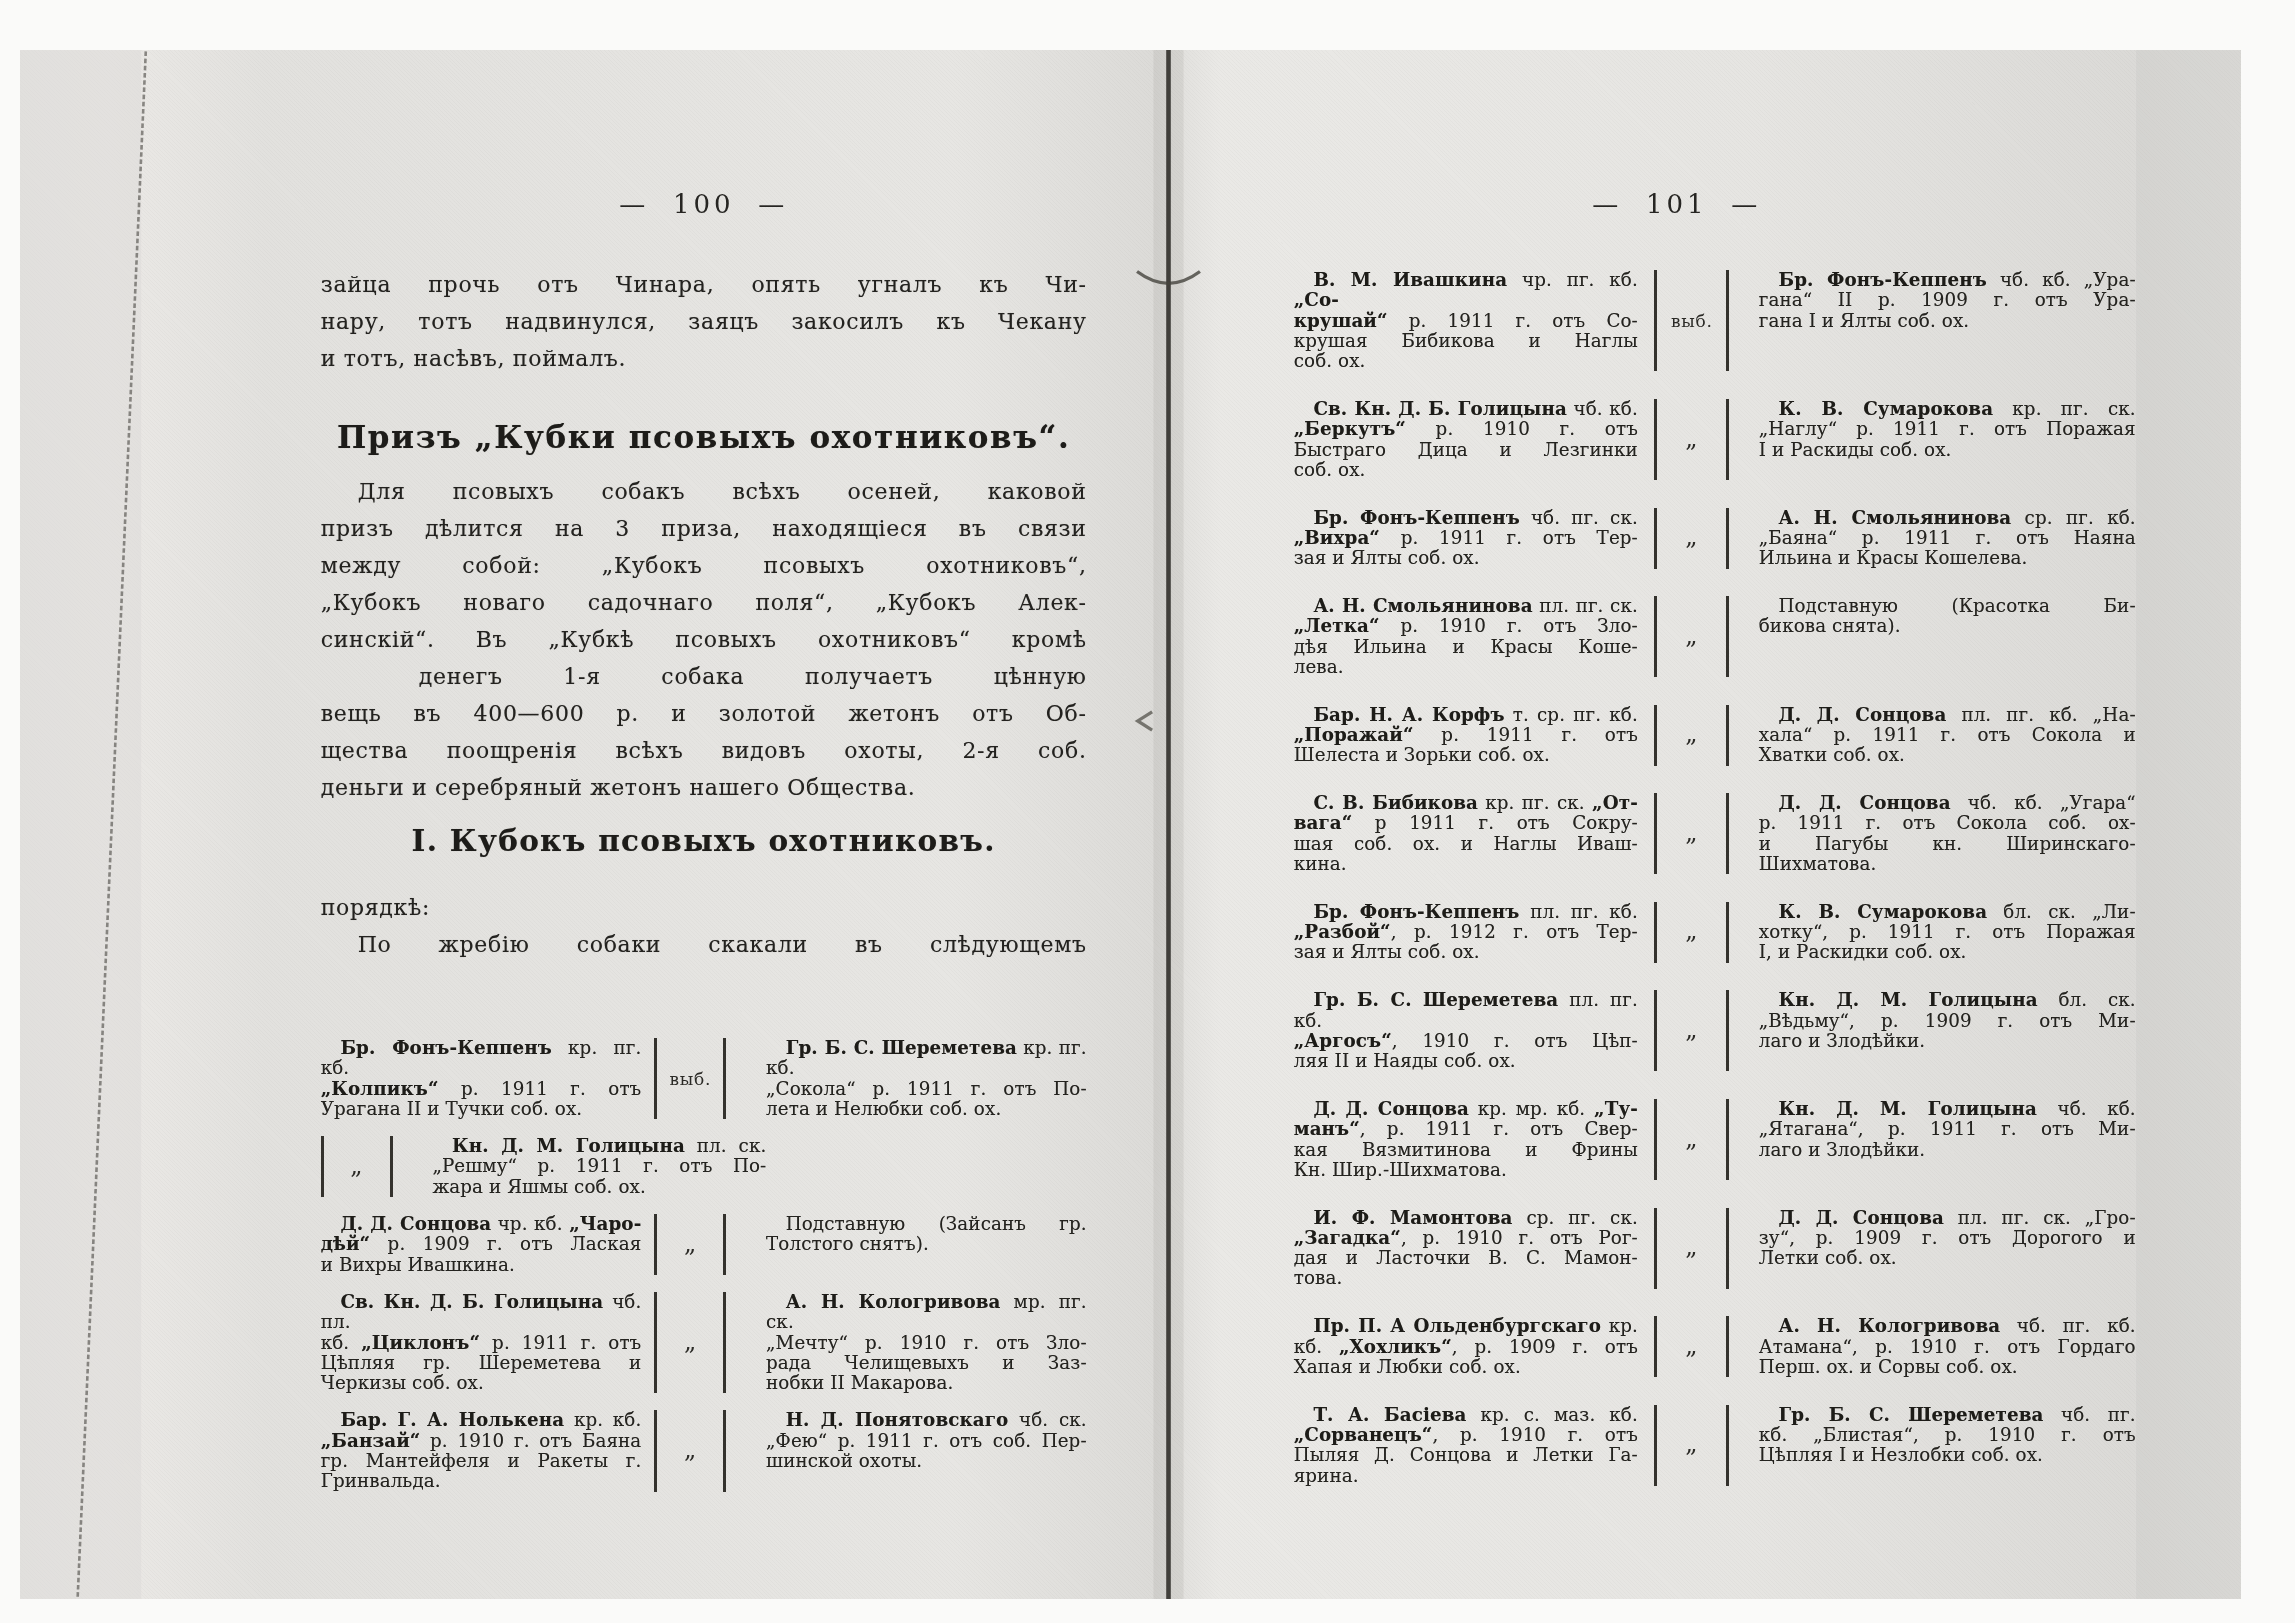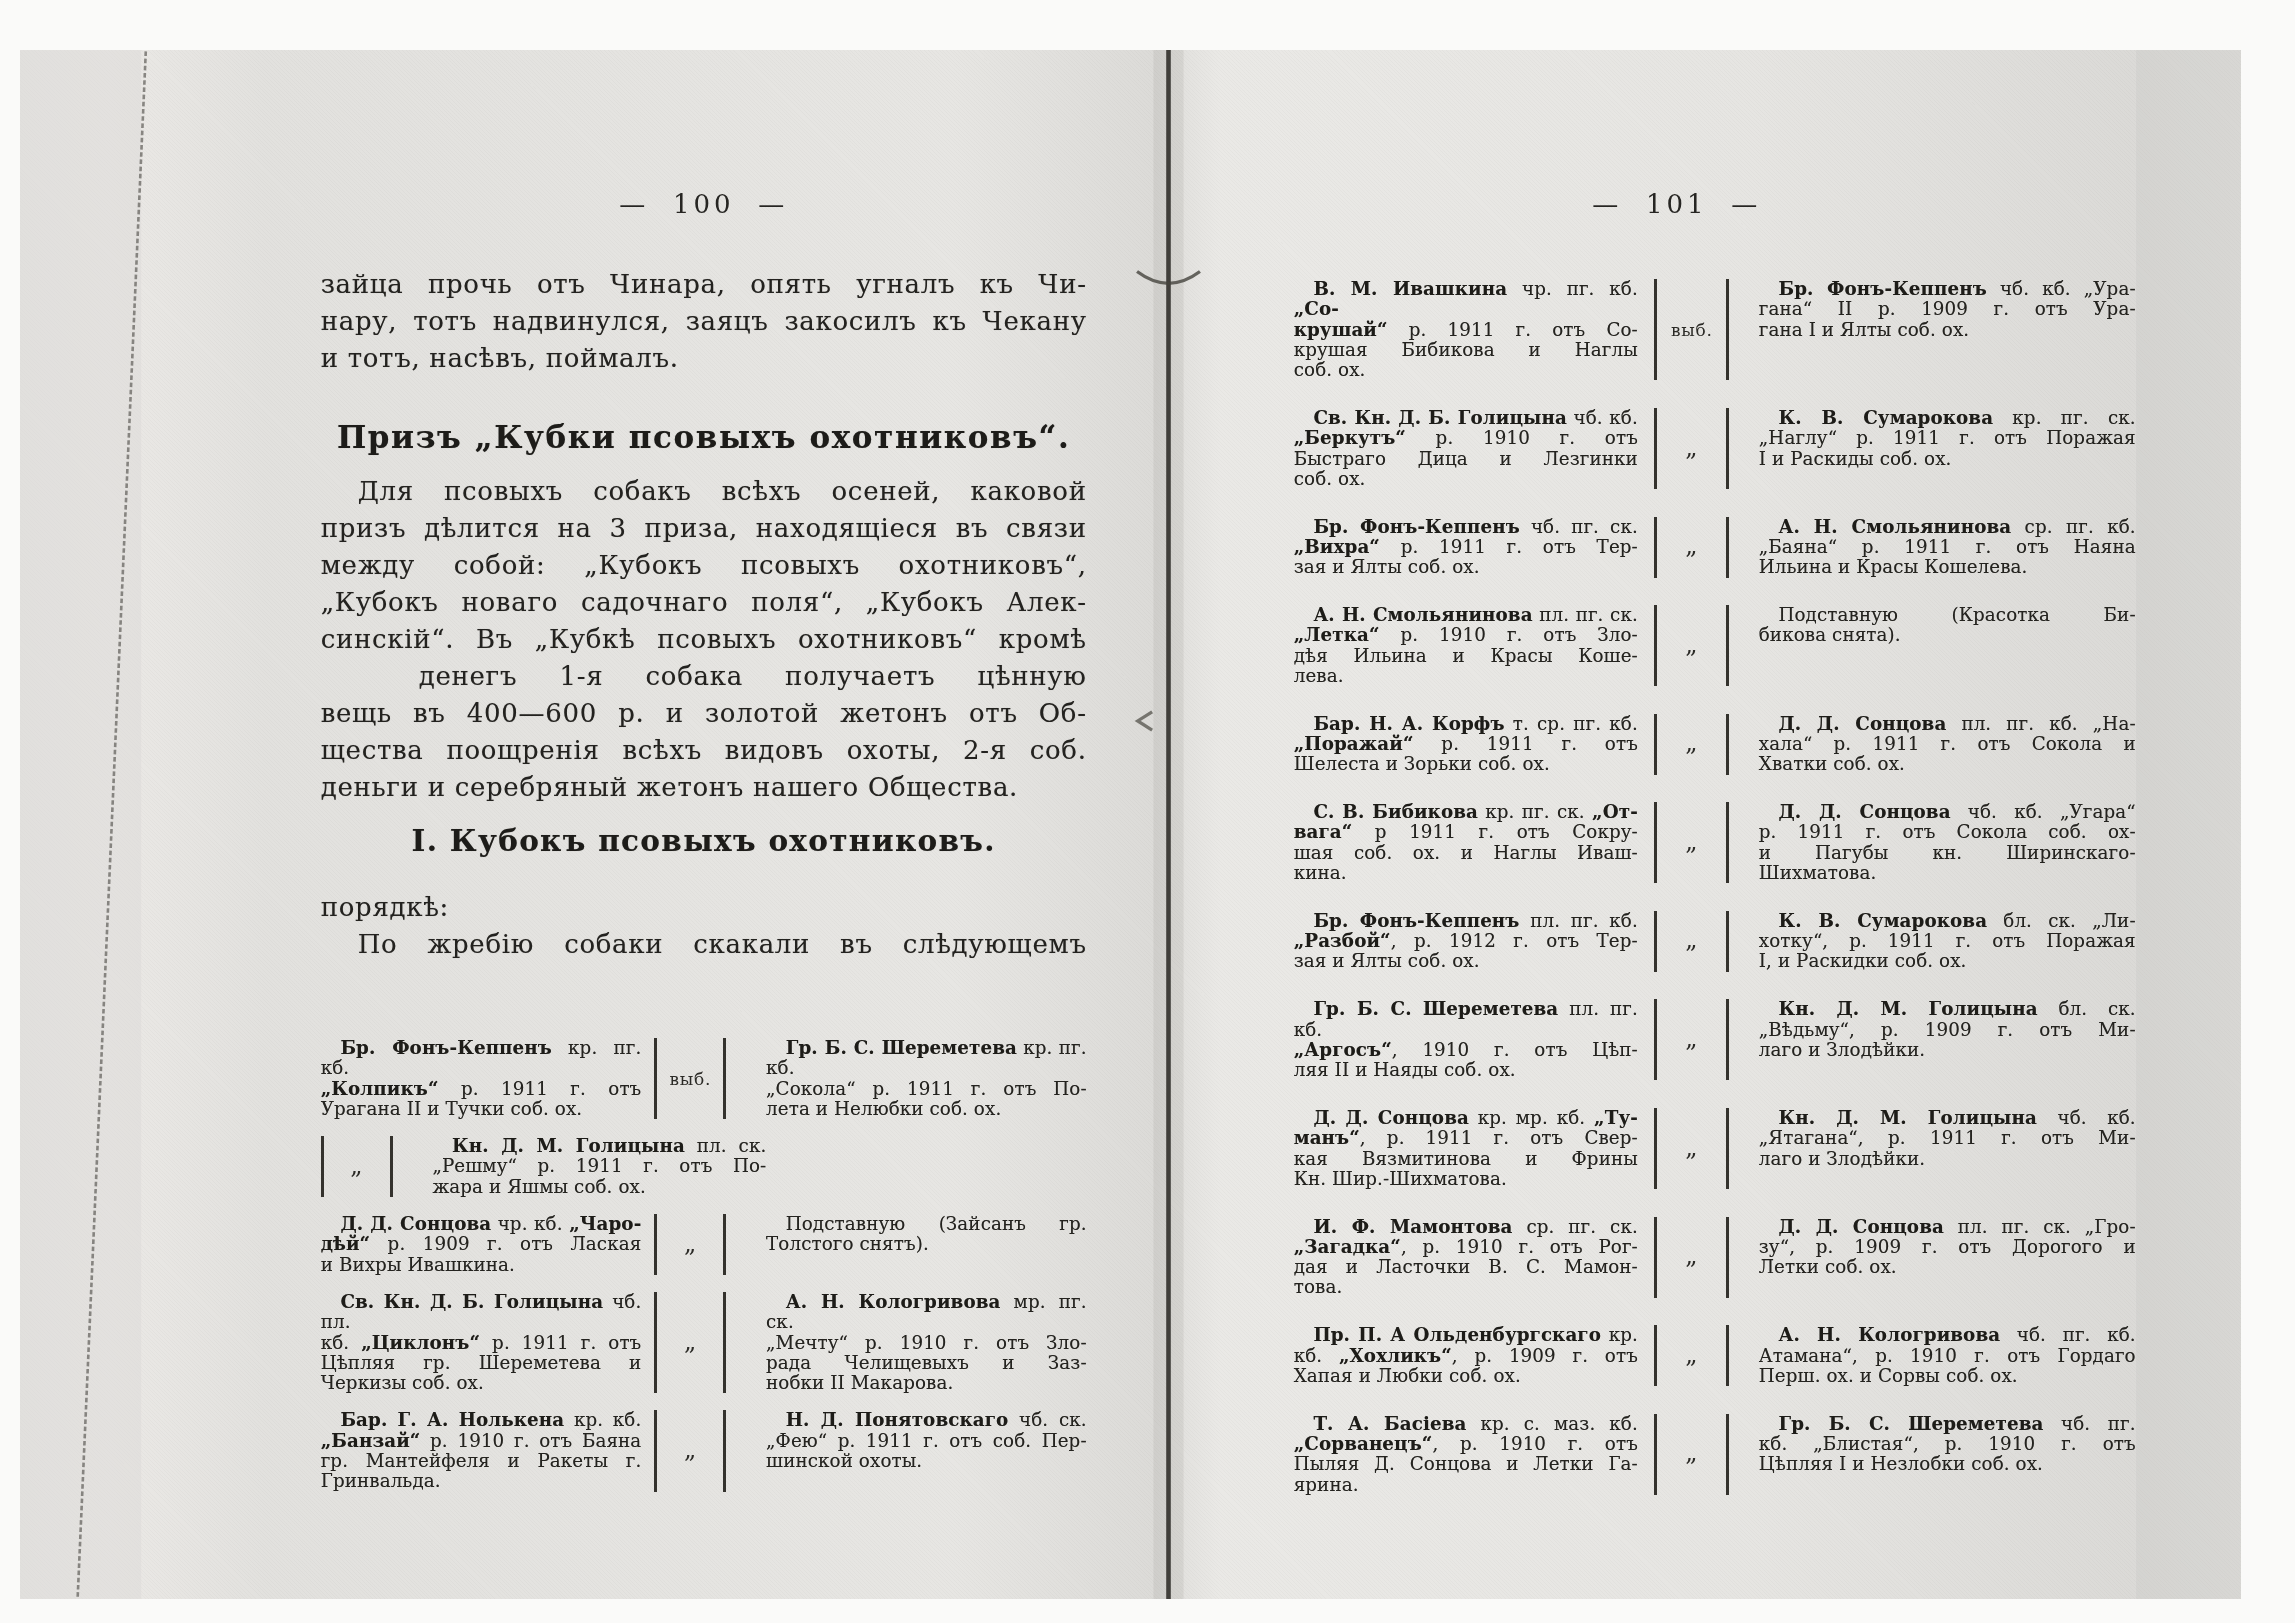--- a/index.html
+++ b/index.html
@@ -20,39 +20,39 @@
   .marks{position:absolute;left:0;top:0;width:2221px;height:1549px;pointer-events:none;}
   .page{position:absolute;top:0;height:100%;}
   #page-100{left:301px;width:766px;}
   #page-101{left:1274px;width:842px;}
   .pagenum{
     position:absolute;top:139px;left:0;width:766px;text-align:center;
     font-size:26px;letter-spacing:3.9px;word-spacing:11.8px;color:#262522;
   }
   .para{
     position:absolute;left:0;width:766px;
-    font-size:26px;line-height:37px;letter-spacing:0.7px;color:#23221f;
+    font-size:22px;line-height:37px;letter-spacing:0.7px;color:#23221f;
     text-shadow:0 0 0.7px rgba(40,38,34,.35);
   }
   .p1{top:216px;}
   .p2{top:423px;}
   .p3{top:839px;}
   .line{text-align:justify;text-align-last:justify;}
   .line.last{text-align-last:left;}
   .para.ind .line.first{text-indent:37px;}
   .p2 .line:nth-child(6){text-indent:98px;}
   .headline{
     position:absolute;left:0;width:766px;text-align:center;font-weight:700;
     color:#1d1c19;text-shadow:0 0 0.7px rgba(30,29,26,.4);
   }
   .h1{top:369px;font-size:31px;letter-spacing:1.6px;}
   .h2{top:773px;font-size:29.5px;letter-spacing:1.3px;}
   .dogtable{position:absolute;left:0;display:flex;flex-direction:column;}
   #table-100{top:988px;width:766px;gap:17px;}
-  #table-101{top:229px;width:842px;gap:27.5px;}
+  #table-101{top:220px;width:842px;gap:27.5px;}
   .trow{display:flex;align-items:stretch;}
   .cell{
     font-size:18.3px;line-height:20.3px;letter-spacing:0.1px;color:#24231f;
     text-shadow:0 0 0.5px rgba(40,38,34,.4);
   }
   .cell .line.first{text-indent:19.7px;}
   .cell b{font-weight:700;color:#1d1c18;}
   #table-100 .cl{width:334px;margin-right:13px;}
   #table-100 .mcol{width:66px;margin-right:19.7px;}
   #table-100 .cr{width:334px;margin-left:20px;}

